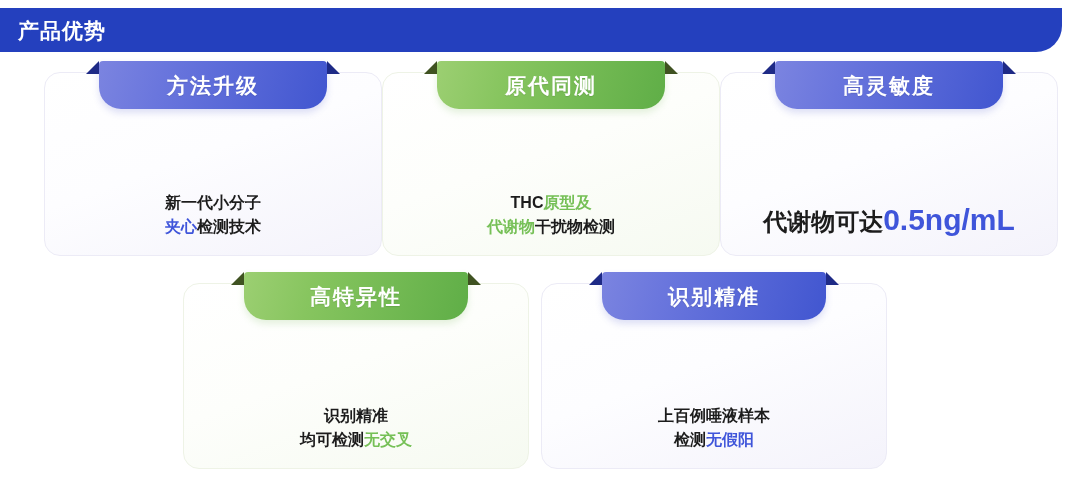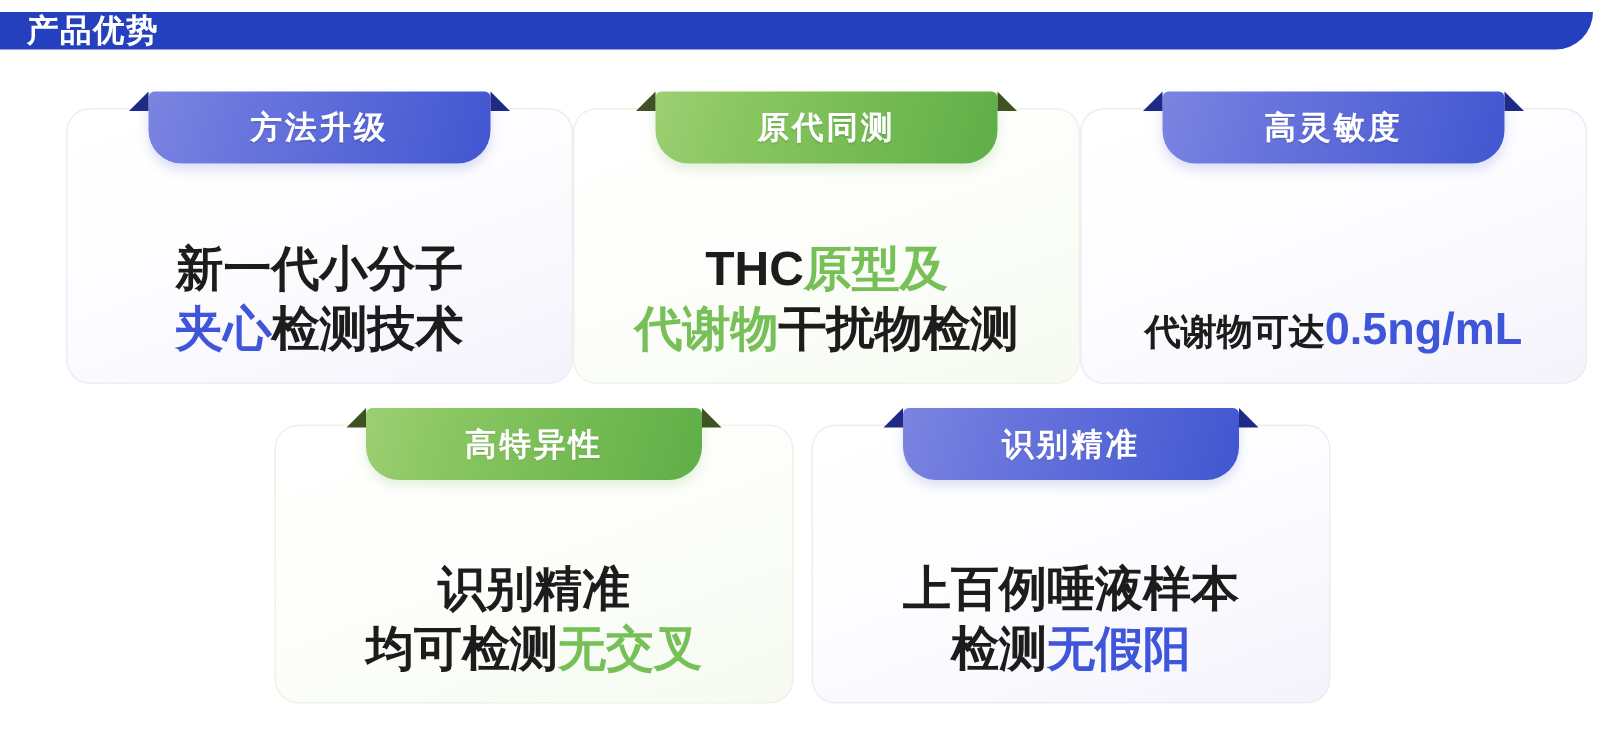--- a/index.html
+++ b/index.html
@@ -14,21 +14,21 @@
     overflow: hidden;
     position: relative;
   }
 
   
   .banner {
     position: absolute;
     left: 0;
     top: 8px;
     width: 1062px;
-    height: 25px;
+    height: 44px;
     background: #2440be;
     border-radius: 0 0 26px 0;
     display: flex;
     align-items: center;
     box-sizing: border-box;
   }
   .banner-title {
     color: #ffffff;
     font-size: 21px;
     font-weight: bold;
@@ -142,21 +142,21 @@
     border-left-color: #3f5221;
   }
 
   
   .card-body {
     width: 100%;
     text-align: center;
     color: #1c1c1c;
   }
   .line {
-    font-size: 32px;
+    font-size: 16px;
     font-weight: bold;
     line-height: 1;
     margin: 0;
     white-space: nowrap;
   }
   .line + .line {
     margin-top: 8px;
   }
   .hl-blue {
     color: #3f55da;

